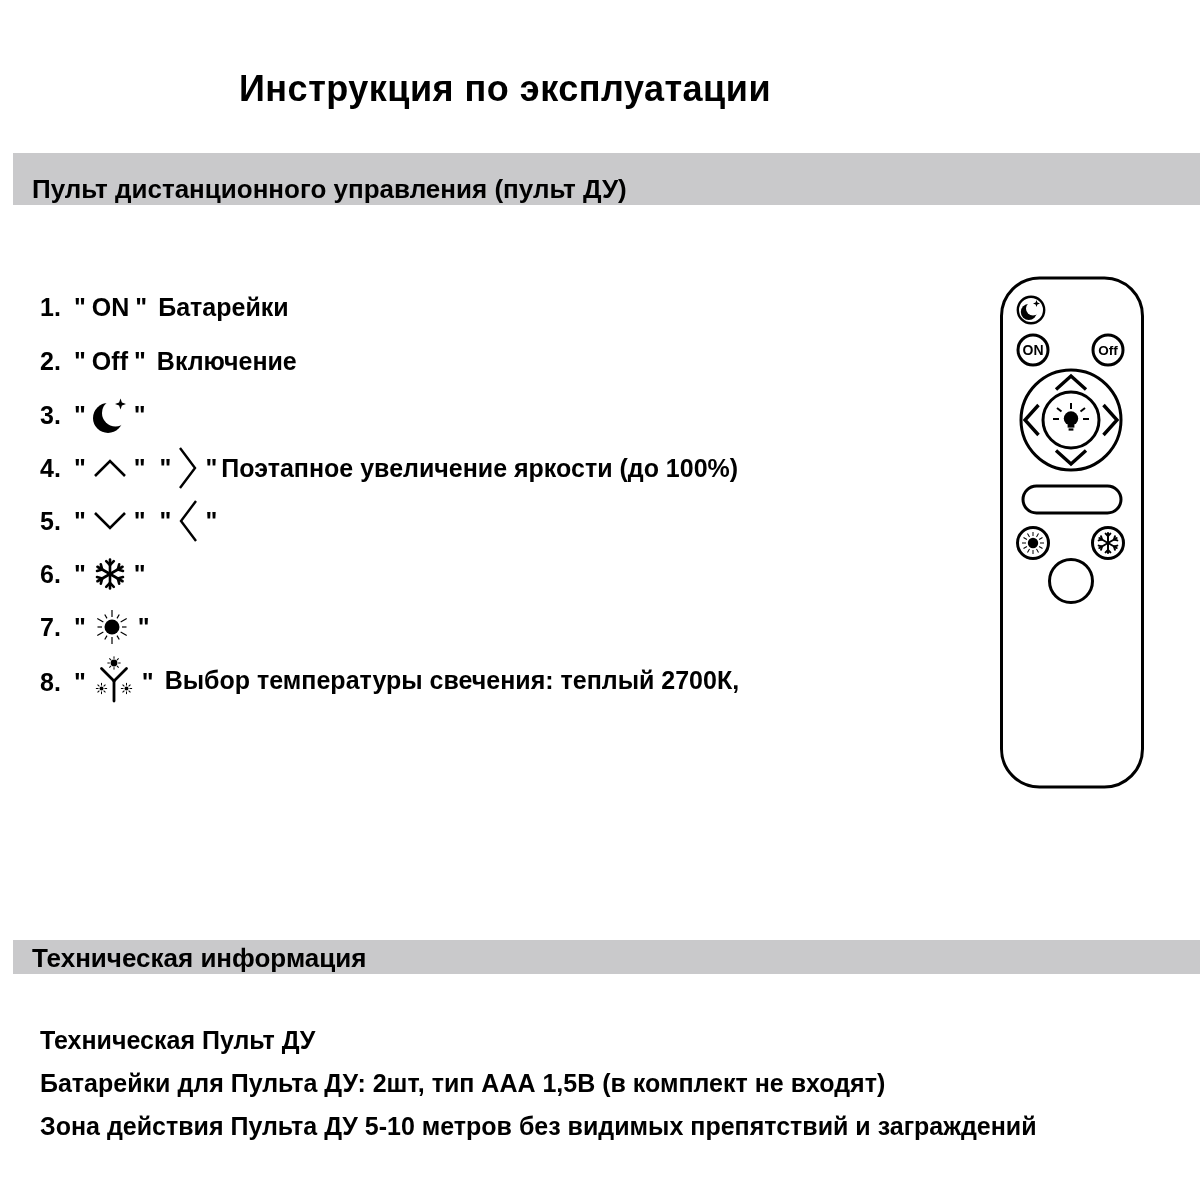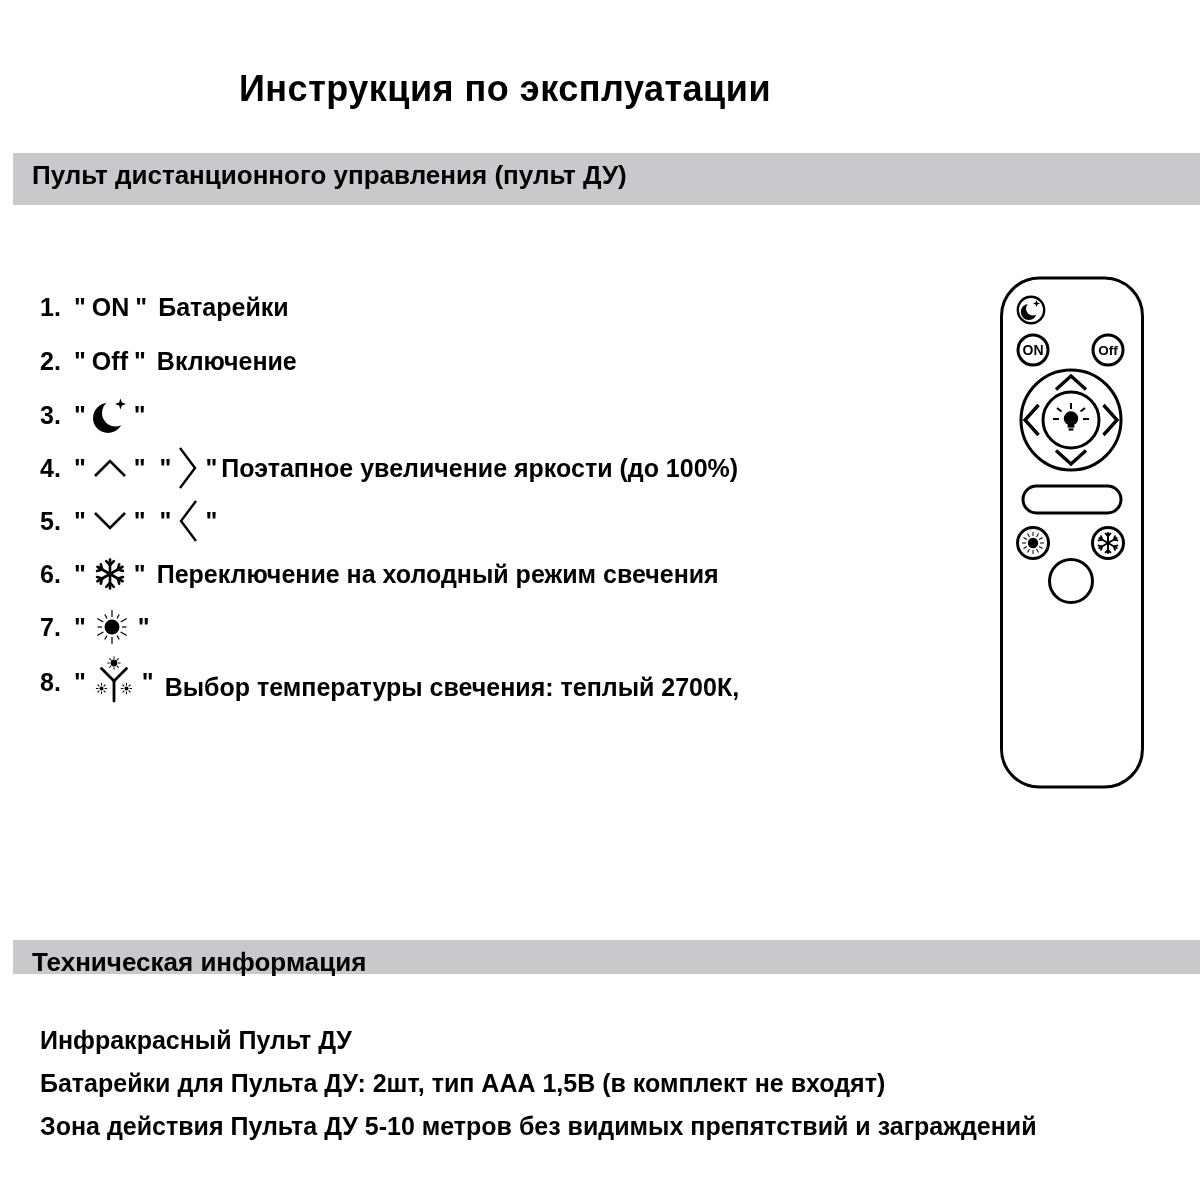--- a/index.html
+++ b/index.html
@@ -8,36 +8,36 @@
     background:#ffffff; color:#000;
     font-family:"Liberation Sans", sans-serif; font-weight:bold;
   }
   .title {
     position:absolute; top:68px; left:0; width:964px;
     text-align:center; font-size:36px; letter-spacing:0.5px;margin-left:23px;
   }
   .bar {
     position:absolute; left:13px; width:1187px; box-sizing:border-box;
     background:var(--bar-bg,#c9c9cb);
-    display:flex; align-items:flex-start; padding-left:19px; padding-top:7px;
+    display:flex; align-items:flex-end; padding-left:19px; padding-top:7px;
     font-size:26px;
   }
   .bar1 { top:153px; height:52px; }
   .bar2 { top:940px; height:34px; }
   .row {
     position:absolute; left:40px; height:44px;
     display:flex; align-items:center; font-size:25px; white-space:nowrap;
   }
   .num { width:27px; flex:0 0 auto; }
   .btnref { display:flex; align-items:center; margin-left:7px; flex:0 0 auto; }
   .btnref > * + * { margin-left:6px; }
   .q { white-space:pre; }
   .desc { margin-left:11px; }
   .desc-far { margin-left:4px; }
-  .lines { align-self:flex-start; margin-top:11px; line-height:33px; margin-left:11px; }
+  .lines { align-self:flex-start; margin-top:4px; line-height:33px; margin-left:11px; }
   .icon { display:block; flex:0 0 auto; }
   .tech-line { position:absolute; left:40px; font-size:25px; white-space:nowrap; }
   .remote { position:absolute; left:993px; top:272px; }
   svg text { font-family:"Liberation Sans", sans-serif; font-weight:bold; fill:#000; }
 </style>
 </head>
 <body style="--bar-bg: #c9c9cb; color: rgb(0, 0, 0);">
 
 <div class="title">Инструкция по эксплуатации</div>
 
@@ -142,21 +142,20 @@
           </g>
         <g transform="rotate(300 18 18)">
             <line x1="18" y1="18" x2="18" y2="3.5"></line>
             <line x1="18" y1="9" x2="14.2" y2="5.2"></line>
             <line x1="18" y1="9" x2="21.8" y2="5.2"></line>
           </g>
       </g>
     </svg>
     <span class="q">"</span>
   </span>
-  <span class="desc">Переключение на холодный режим свечения</span>
 </div>
 
 <div class="row" style="top:605px">
   <span class="num">7.</span>
   <span class="btnref">
     <span class="q">"</span>
     <svg class="icon" width="40" height="40" viewBox="0 0 40 40">
       <circle cx="20" cy="20" r="7.5" fill="#000"></circle>
       <g stroke="#000" stroke-width="1.2">
         <line x1="20" y1="10" x2="20" y2="3"></line>
@@ -324,15 +323,15 @@
         </g>
     </g>
   </g>
   <circle cx="78" cy="309" r="21.5" fill="none" stroke="#000" stroke-width="3"></circle>
 </svg>
 
 <div class="bar bar2">
   <span>Техническая информация</span>
 </div>
 
-<div class="tech-line" style="top:1026px">Инфракрасный Пульт ДУ</div>
+<div class="tech-line" style="top:1026px">Техническая Пульт ДУ</div>
 <div class="tech-line" style="top:1069px">Батарейки для Пульта ДУ: 2шт, тип ААА 1,5В (в комплект не входят)</div>
 <div class="tech-line" style="top:1112px">Зона действия Пульта ДУ 5-10 метров без видимых препятствий и заграждений</div>
 
 </body></html>

